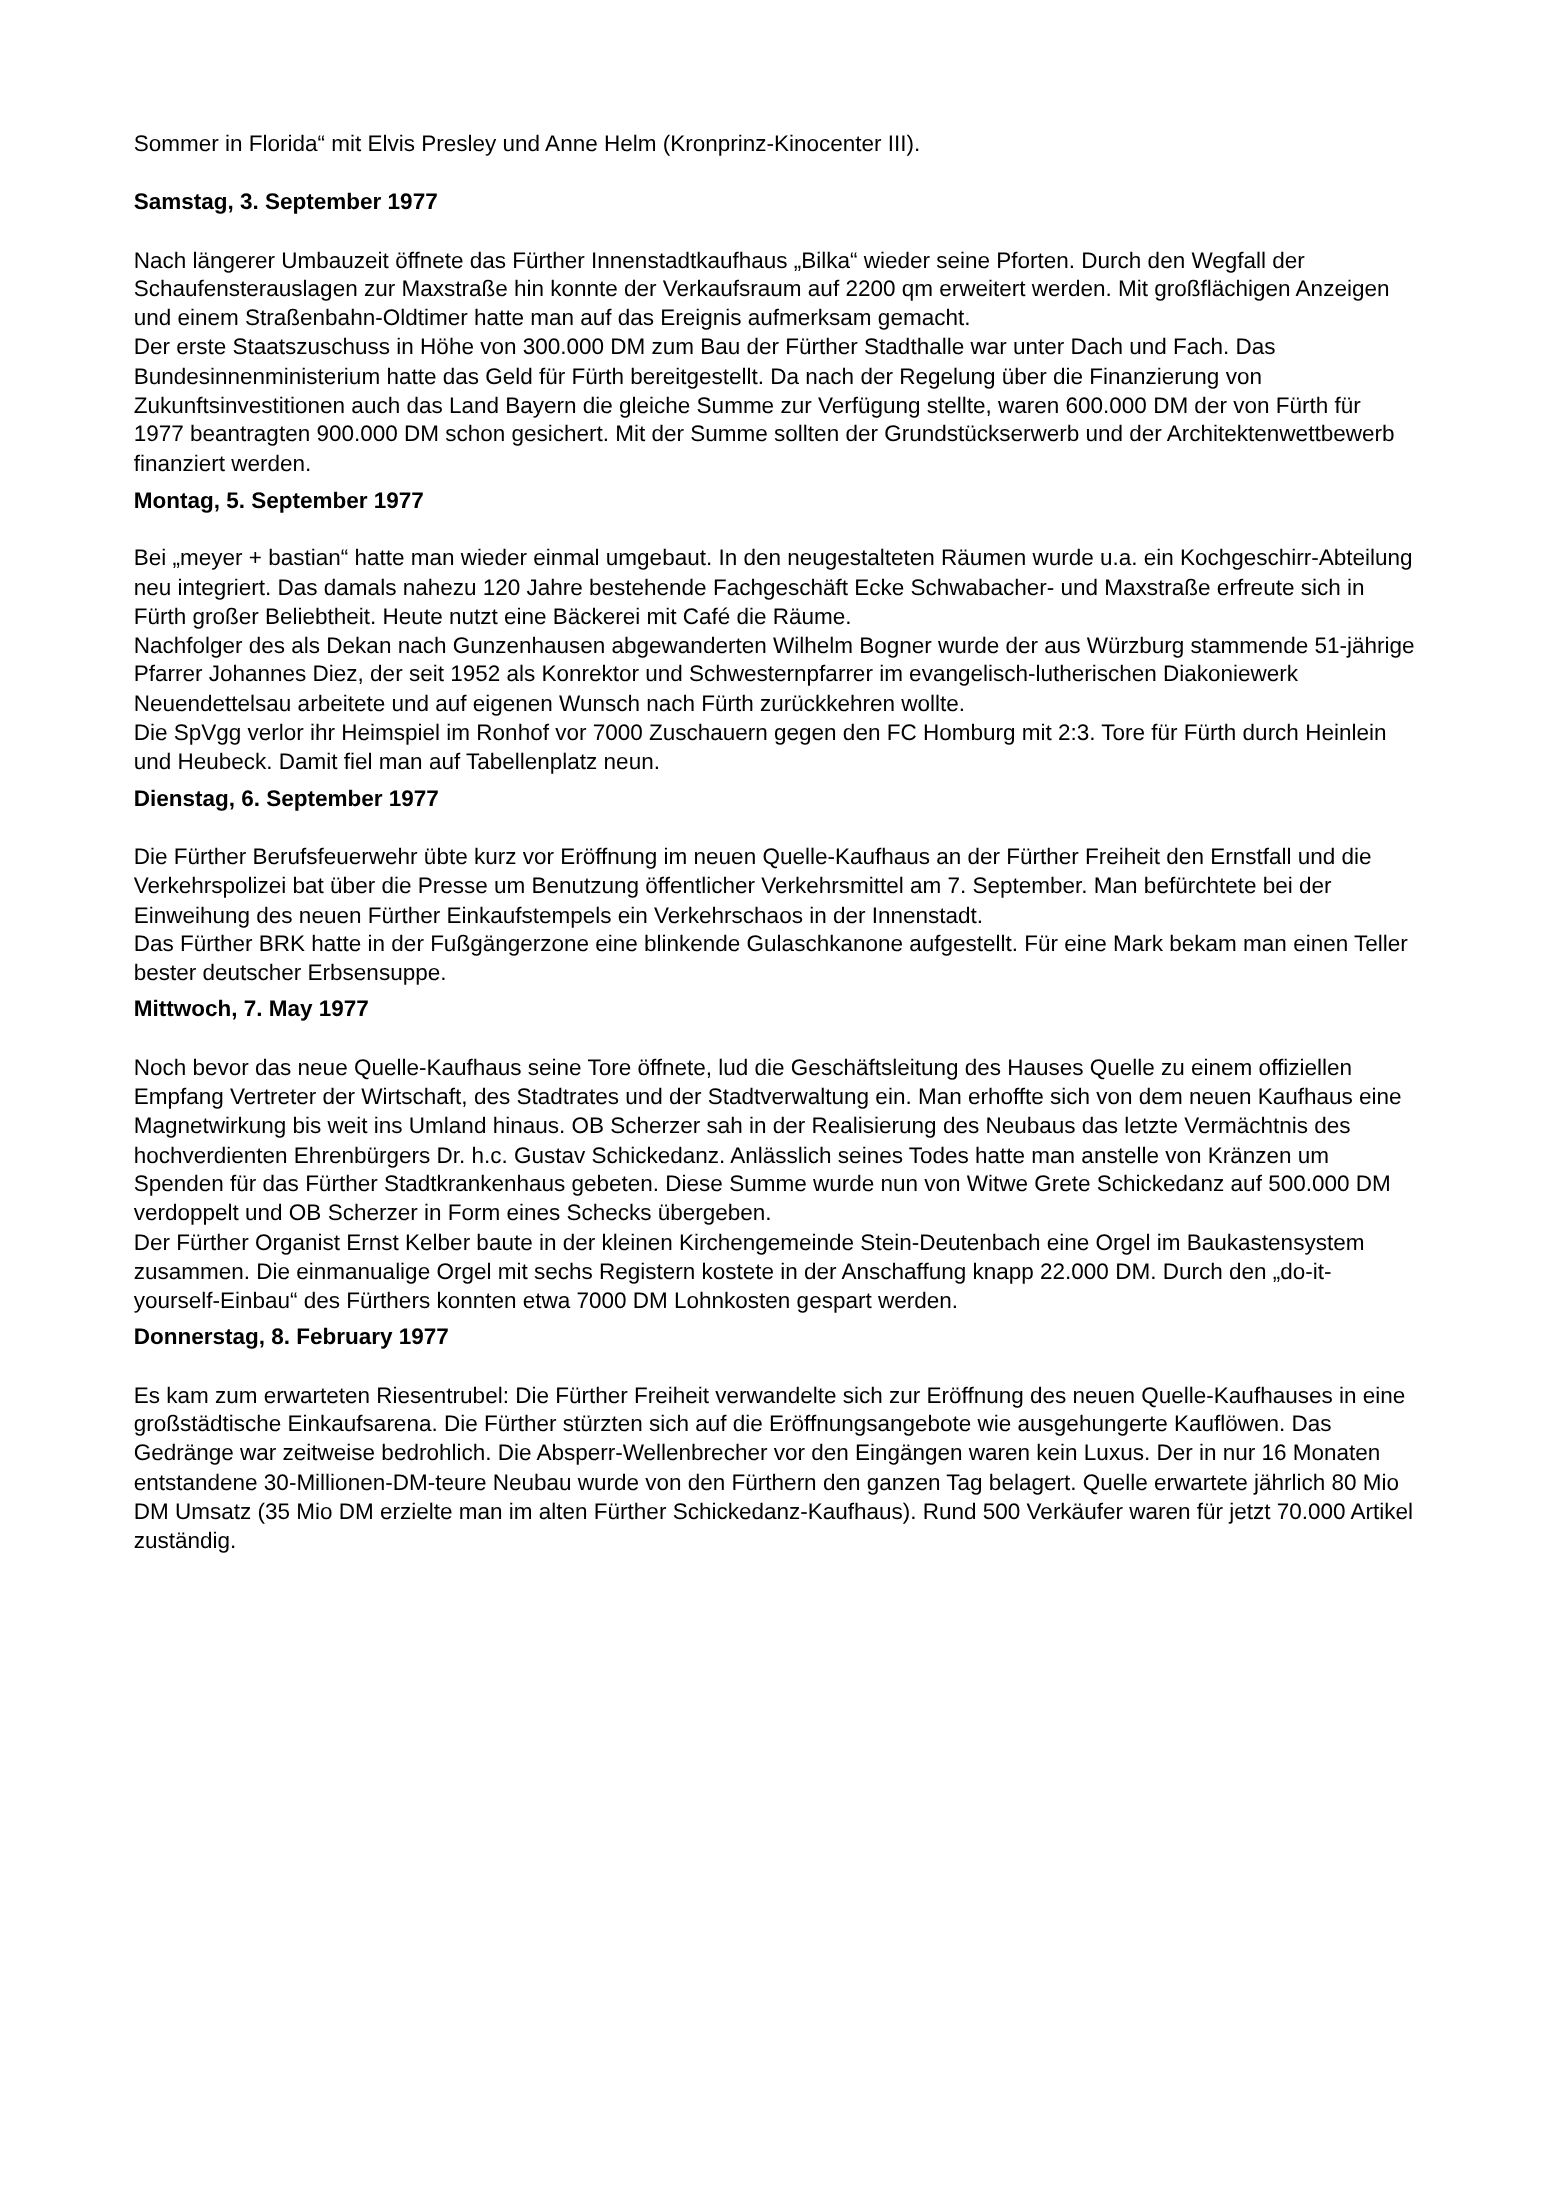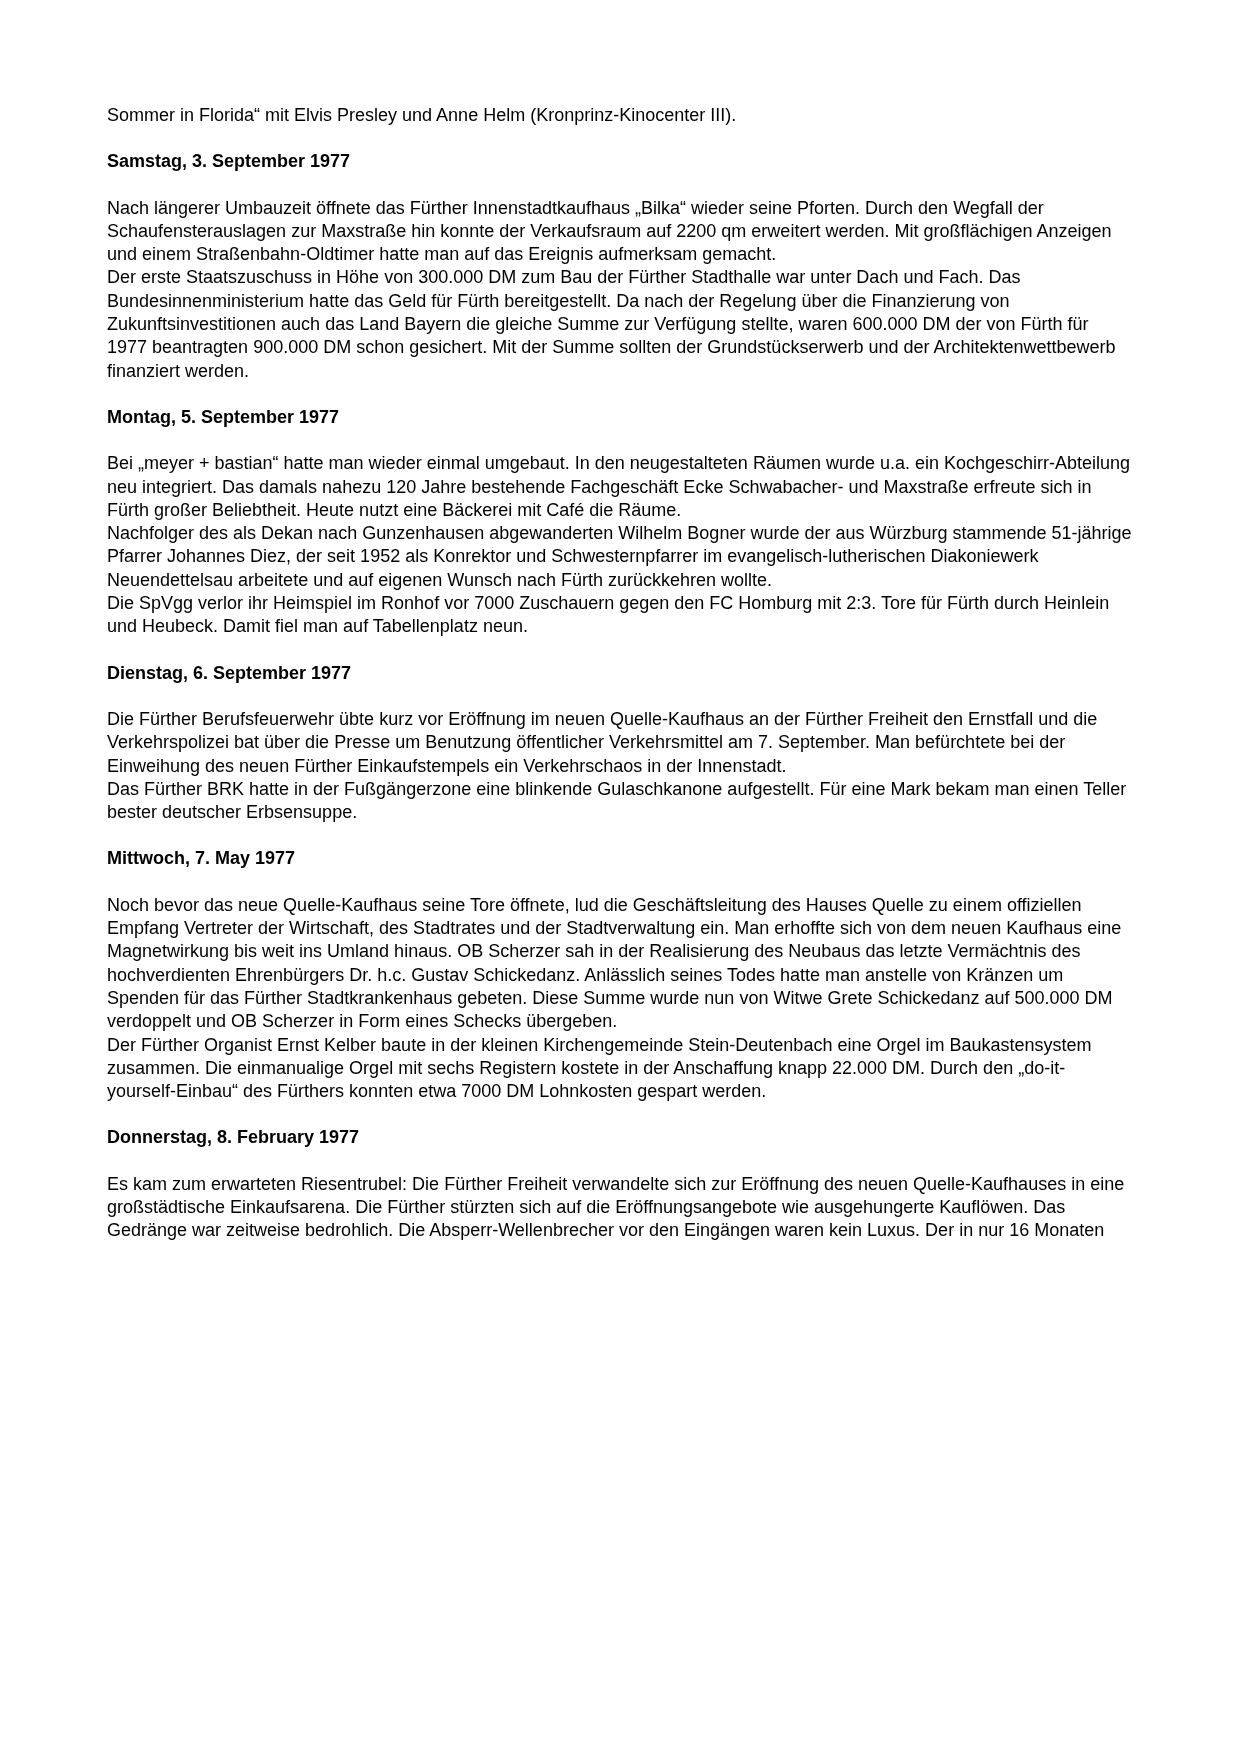--- a/index.html
+++ b/index.html
@@ -24,21 +24,21 @@
     margin: 0;
     text-align: left;
   }
   .intro {
     margin-bottom: 23px;
   }
   .section-heading {
     font-size: 18px;
     line-height: 23.3px;
     font-weight: bold;
-    margin: 23px 0 23px 0;
+    margin: 6px 0 23px 0;
   }
   .section-body .para {
     margin: 0;
   }
   .page-number {
     position: absolute;
     top: 1620px;
     left: 0;
     width: 100%;
     text-align: center;

